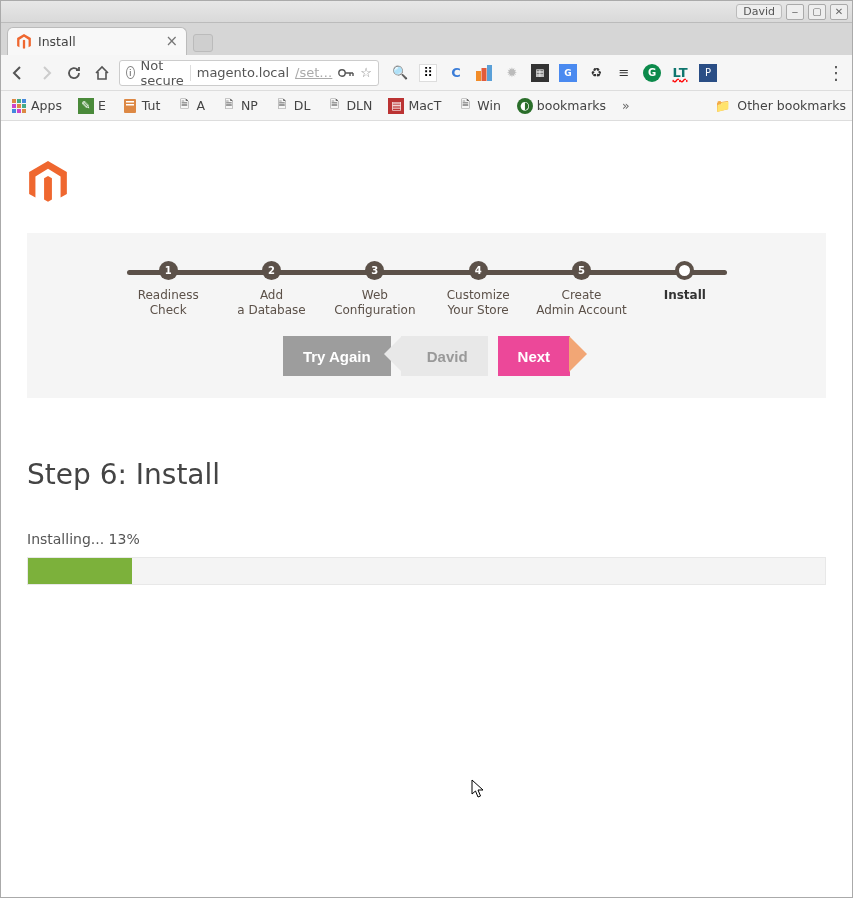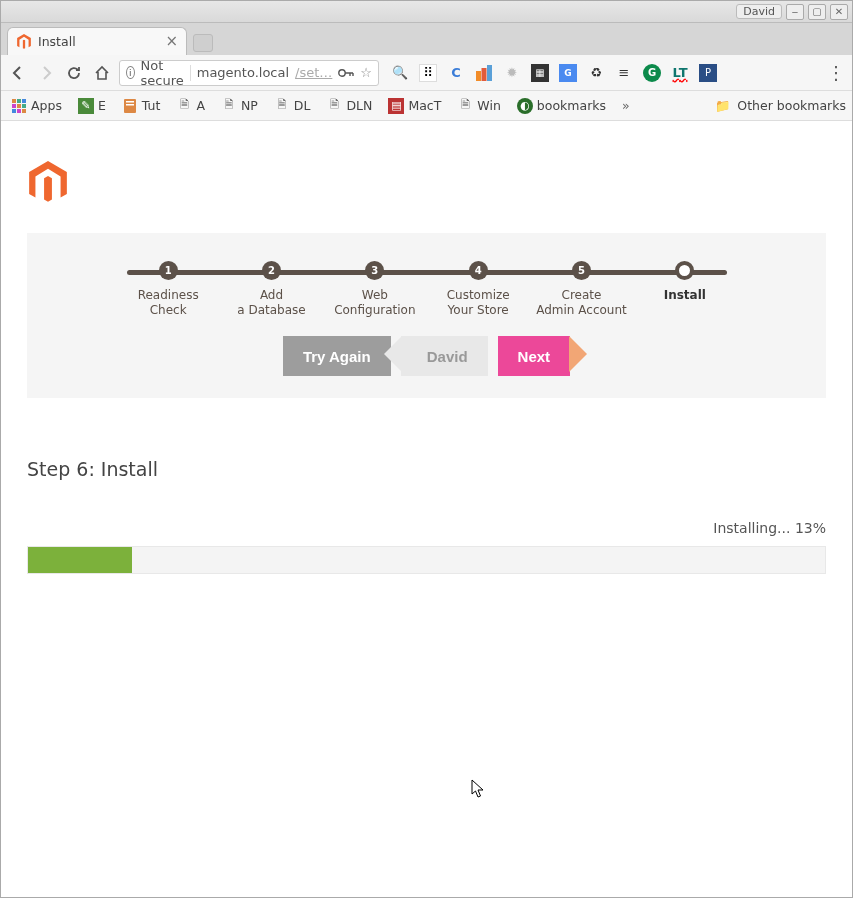--- a/index.html
+++ b/index.html
@@ -50,22 +50,22 @@
   .step.current .lbl { font-weight:bold; color:#333; }
   
   .wiz-btns { display:flex; justify-content:center; gap:10px; margin-top:18px; }
   .btn { height:40px; padding:4px 20px; display:flex; align-items:center; font-size:15px; color:#fff; border:none; font-weight:600; }
   .btn-try { background:#9d9d9d; }
   .btn-back { background:#e8e8e8; color:#999; position:relative; padding-left:26px; }
   .btn-back::before { content:""; position:absolute; left:-17px; top:0; border-top:18px solid transparent; border-bottom:18px solid transparent; border-right:18px solid #e8e8e8; }
   .btn-next { background:#ec4899; position:relative; padding-right:20px; }
   .btn-next::after { content:""; position:absolute; right:-17px; top:0; border-top:18px solid transparent; border-bottom:18px solid transparent; border-left:18px solid #f2a675; }
   
-  .step-title { font-size:19px; color:#444; margin:60px 0 40px 0; font-weight:400; }
-  .status-line { text-align:right; font-size:14px; color:#555; margin-bottom:10px; }
+  .step-title { font-size:28px; color:#444; margin:60px 0 40px 0; font-weight:400; }
+  .status-line { font-size:14px; color:#555; margin-bottom:10px; }
   .progress { width:100%; height:28px; background:#f4f4f4; border:1px solid #e8e8e8; }
   .progress .fill { height:100%; background:#7cb13b; }
   
   .console-toggle { margin-top:38px; font-size:14px; font-weight:700; color:#333; display:flex; align-items:center; gap:4px; }
   .console-toggle .caret { font-size:10px; }
   
   .cursor { position:absolute; left:470px; top:658px; pointer-events:none; }
 </style>
 </head>
 <body>

